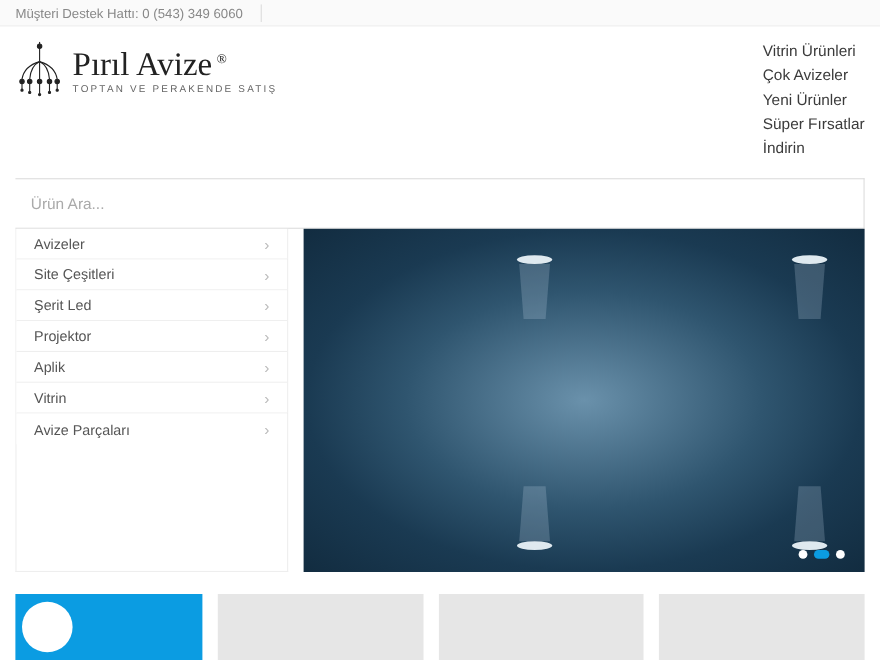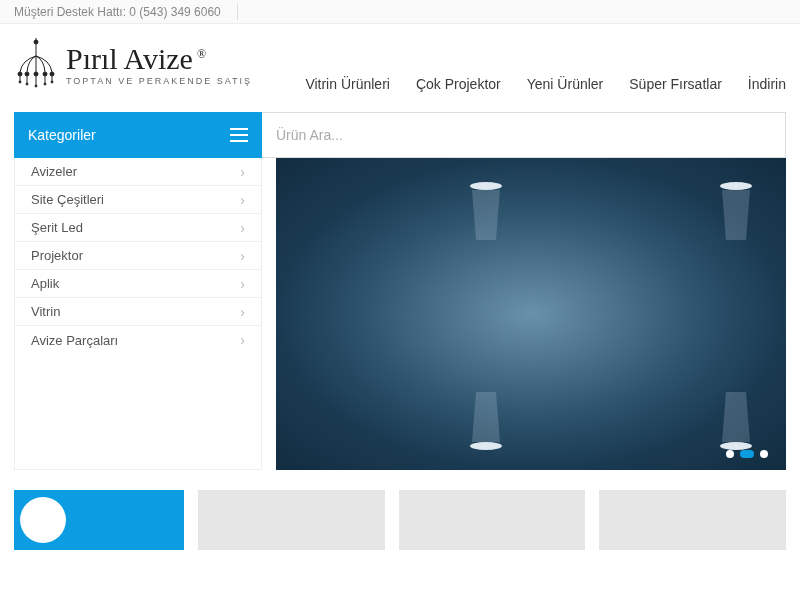--- a/index.html
+++ b/index.html
@@ -1,29 +1,29 @@
 <!DOCTYPE html>
 <html><head>
 <meta charset="utf-8">
 <style>
   * { box-sizing: border-box; margin: 0; padding: 0; }
   body { font-family: Arial, Helvetica, sans-serif; width: 800px; height: 600px; overflow: hidden; background: #fff; }
 
   .topbar { height: 24px; background: #fafafa; border-bottom: 1px solid #eee; display: flex; align-items: center; padding: 0 14px; color: #888; font-size: 12px; }
   .topbar .divider { width: 1px; height: 16px; background: #ddd; margin-left: 16px; }
 
-  .header { display: flex; align-items: flex-end; padding: 14px 14px 14px 14px; }
+  .header { display: flex; align-items: flex-start; padding: 14px 14px 14px 14px; }
   .logo-wrap { display: flex; align-items: center; gap: 8px; }
   .logo-wrap svg { display: block; }
   .logo-text { display: flex; flex-direction: column; }
   .logo-script { font-size: 30px; font-family: "Brush Script MT", cursive; color: #222; line-height: 1; position: relative; }
   .logo-reg { font-size: 12px; vertical-align: super; margin-left: 4px; }
   .logo-tag { font-size: 9px; letter-spacing: 2px; color: #666; margin-top: 2px; text-transform: uppercase; }
 
-  .nav { display: flex; gap: 26px; margin-left: auto; }
+  .nav { display: flex; gap: 6px; margin-left: auto; flex-direction: column; }
   .nav a { color: #3b3b3b; font-size: 14px; text-decoration: none; white-space: nowrap; }
 
   .searchrow { display: flex; margin: 6px 14px 0 14px; height: 46px; }
   .cat-header { width: 248px; background: #0b9ce2; color: #fff; display: flex; align-items: center; padding: 0 14px; font-size: 14px; justify-content: space-between; flex-shrink: 0; }
   .select { flex: 0 0 210px; background: #fff; border: 1px solid #ddd; display: flex; align-items: center; padding: 0 14px; color: #777; font-size: 14px; justify-content: space-between; }
   .search-input { flex: 1; border: 1px solid #ddd; border-left: none; display: flex; align-items: center; padding: 0 14px; }
   .search-input input { border: none; outline: none; width: 100%; font-size: 14px; color: #0369a1; }
   .search-input input::placeholder { color: #aaa; }
 
   .content { display: flex; margin: 0 14px 0 14px; }
@@ -88,36 +88,28 @@
     <div class="logo-text">
       <span class="logo-script">
         <span>Pırıl Avize</span><span class="logo-reg">®</span>
       </span>
       <span class="logo-tag">TOPTAN VE PERAKENDE SATIŞ</span>
     </div>
   </div>
 
   <nav class="nav">
     <a>Vitrin Ürünleri</a>
-    <a>Çok Projektor</a>
+    <a>Çok Avizeler</a>
     <a>Yeni Ürünler</a>
     <a>Süper Fırsatlar</a>
     <a>İndirin</a>
   </nav>
 </div>
 
 <div class="searchrow">
-  <div class="cat-header">
-    <span>Kategoriler</span>
-    <svg width="18" height="14" viewBox="0 0 18 14">
-      <rect width="18" height="2" fill="#fff"></rect>
-      <rect y="6" width="18" height="2" fill="#fff"></rect>
-      <rect y="12" width="18" height="2" fill="#fff"></rect>
-    </svg>
-  </div>
   <div class="search-input">
     <input type="text" placeholder="Ürün Ara..." style="">
   </div>
 </div>
 
 <div class="content">
   <div class="sidebar">
     <div class="sidebar-item">
       <span>Avizeler</span>
       <span class="chev">›</span>

